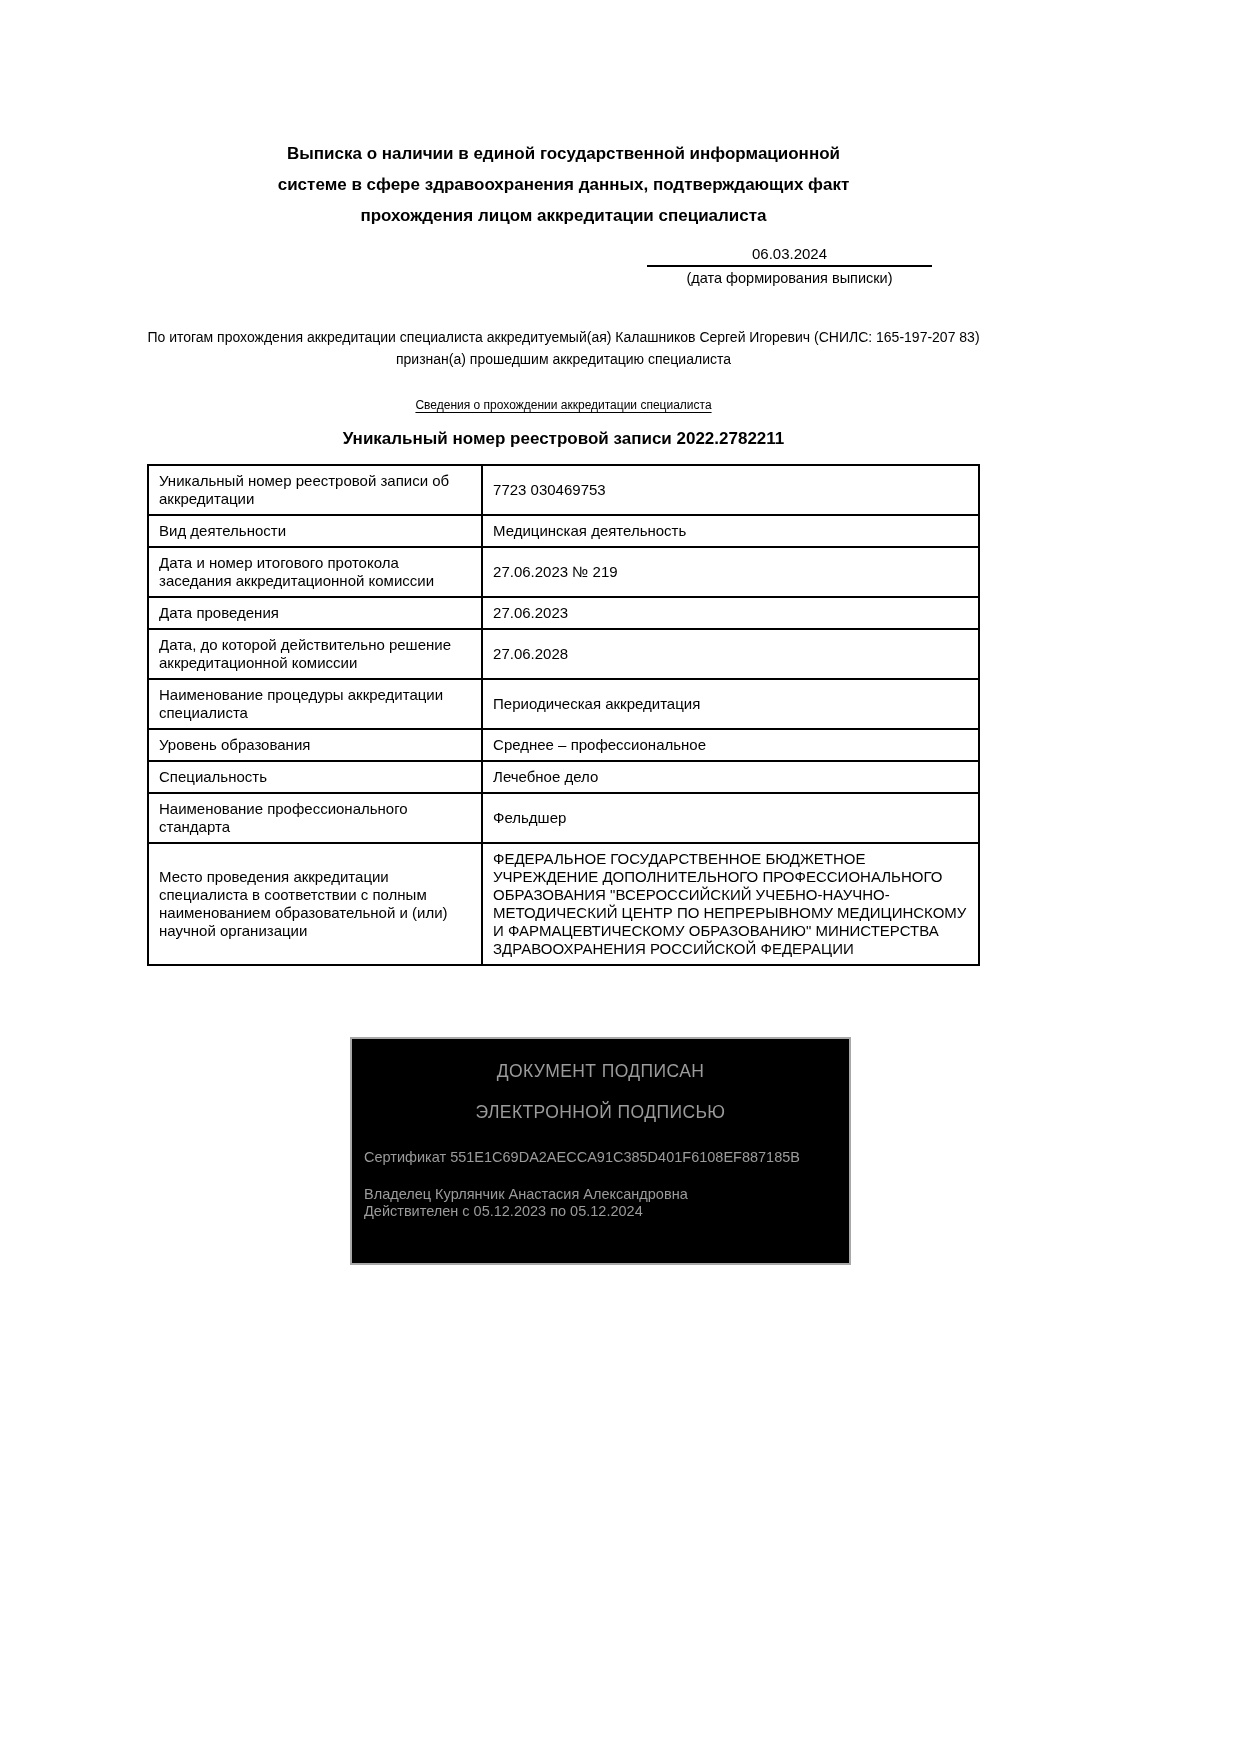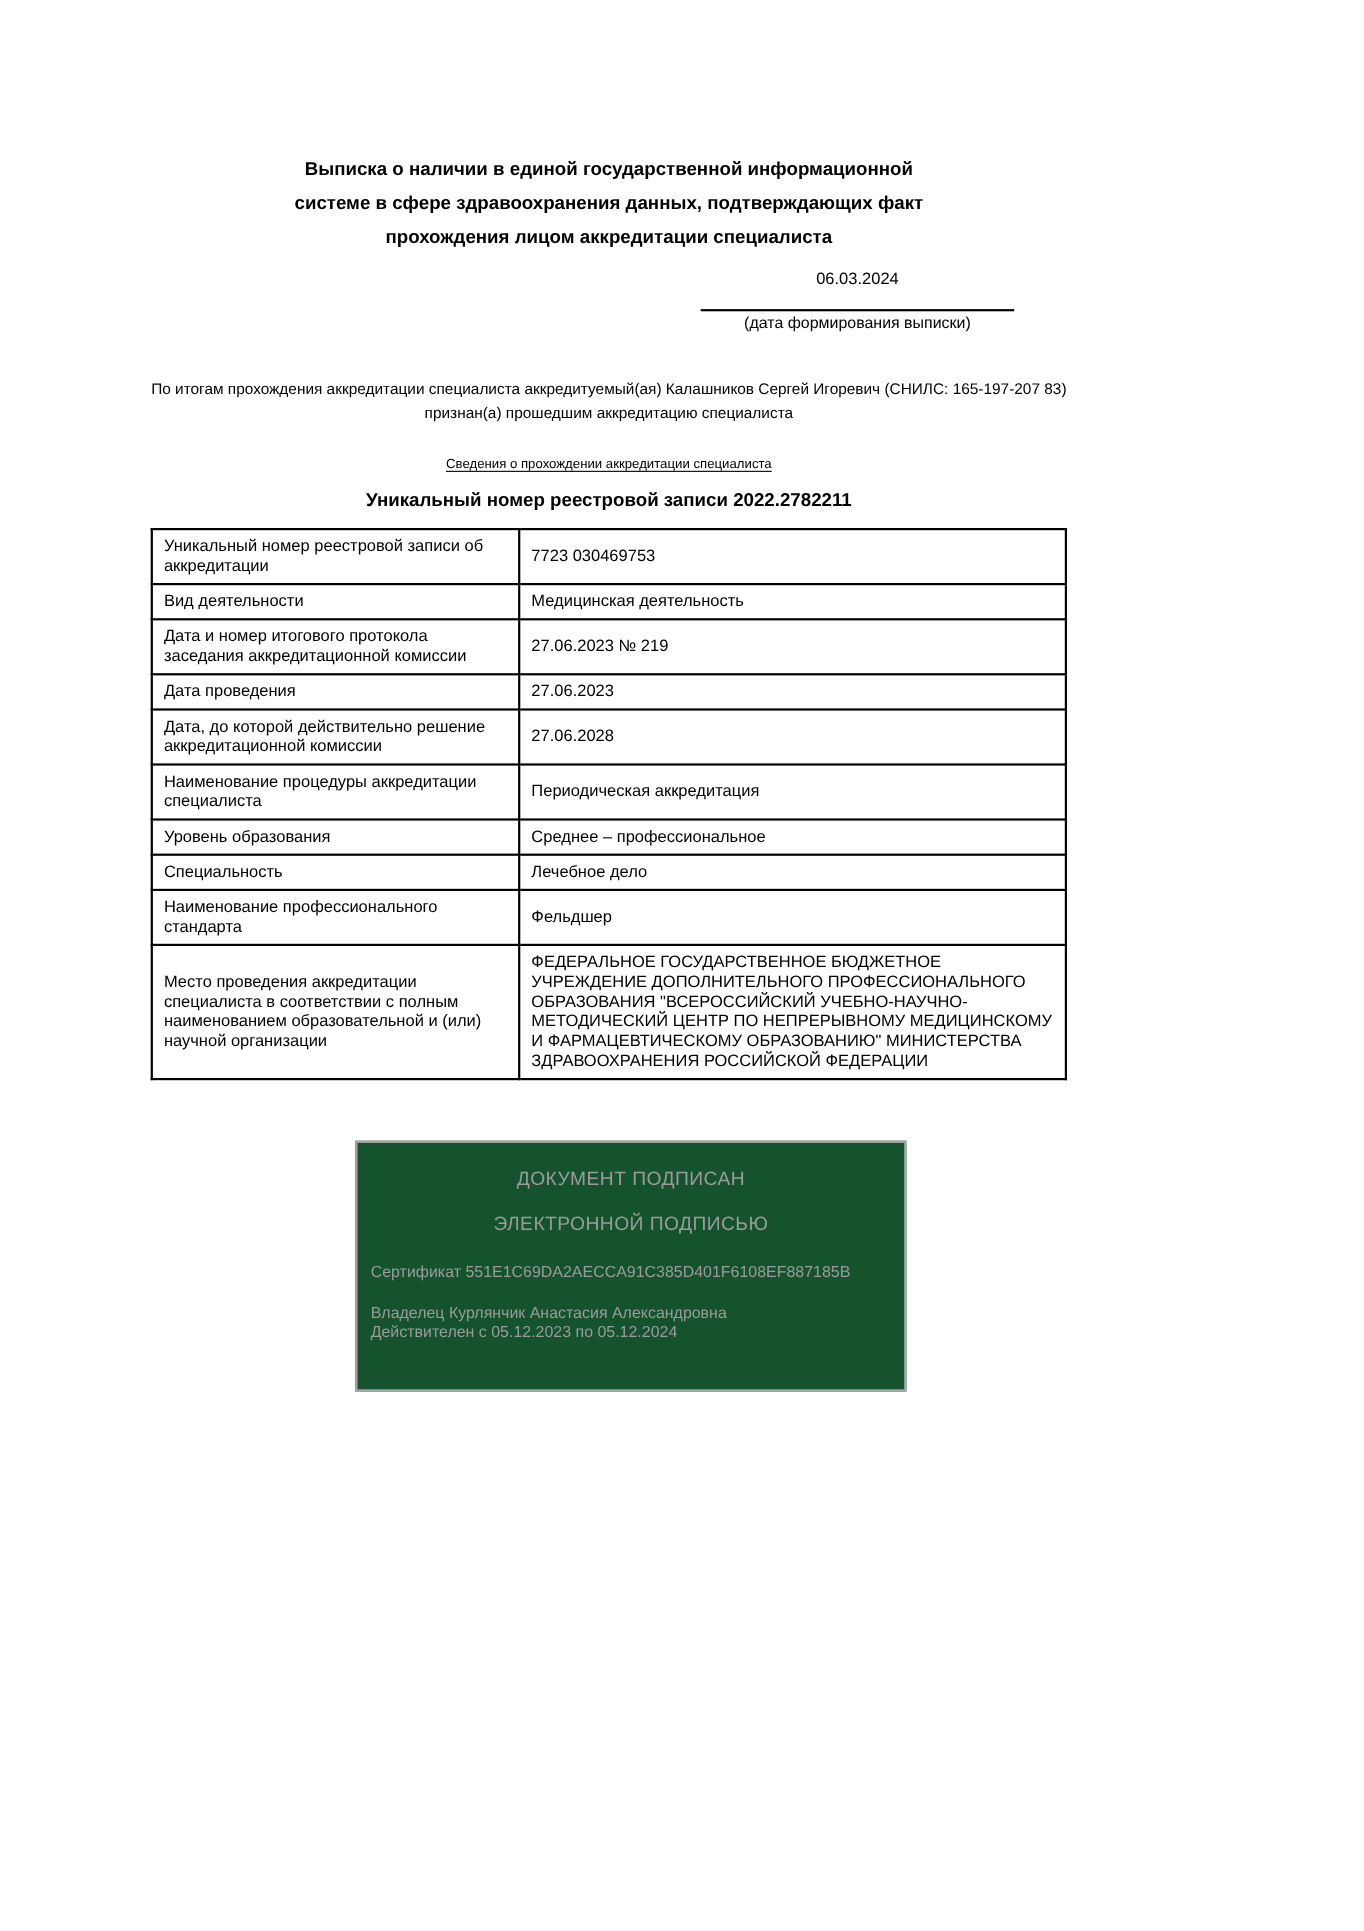--- a/index.html
+++ b/index.html
@@ -9,41 +9,41 @@
     width:1240px;
     height:1755px;
     margin:0 auto;
     background:#ffffff;
     color:#000000;
     font-family:"Liberation Sans", "DejaVu Sans", sans-serif;
     overflow:hidden;
   }
   .content {
     position:absolute;
-    left:137px;
+    left:147px;
     top:0;
     width:833px;
   }
   .doc-title {
     margin-top:138px;
     text-align:center;
     font-size:17px;
     font-weight:bold;
     line-height:31px;
   }
   .date-block {
     margin-top:14px;
     margin-left:500px;
     width:285px;
     text-align:center;
   }
   .date-value {
     display:block;
     font-size:15px;
-    padding-bottom:19px;
+    padding-bottom:3px;
     border-bottom:2px solid #000000;
   }
   .date-caption {
     display:block;
     font-size:14.5px;
     padding-top:3px;
   }
   .intro {
     margin-top:40px;
     text-align:center;
@@ -74,27 +74,27 @@
     font-size:15px;
     line-height:18px;
     padding:6px 10px;
     vertical-align:middle;
     word-wrap:break-word;
   }
   td.label-cell { width:40.2%;margin-top:20px; }
   td.value-cell { width:59.8%; }
   .sig-box {
     position:absolute;
-    left:323px;
+    left:350px;
     top:1037px;
     width:501px;
     height:228px;
     border:2px solid #a8a8a8;
     color:#9b9b9b;
-    background:#14532d;
+    background:#000000;
   }
   .sig-title {
     text-align:center;
     font-size:17.5px;
     letter-spacing:0.4px;
     line-height:17px;
   }
   .sig-title.first { margin-top:24px; }
   .sig-title.second { margin-top:24px; }
   .sig-detail {

